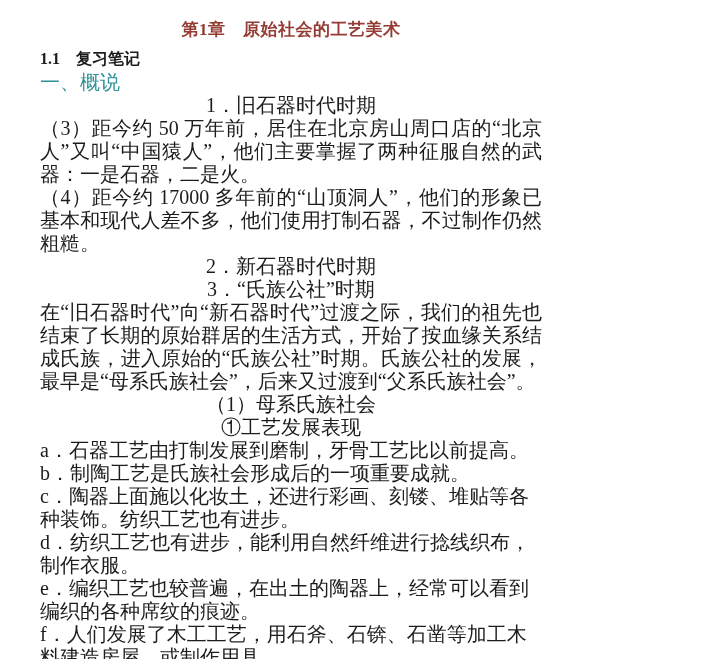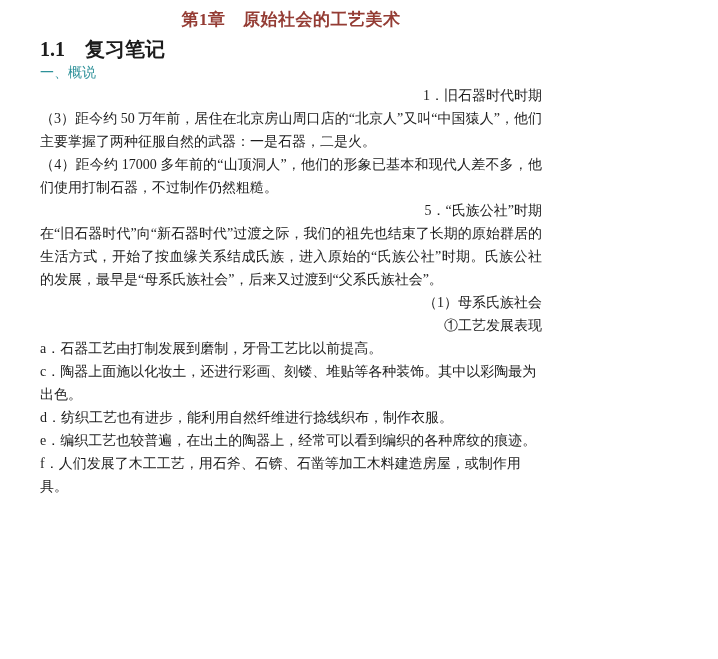--- a/index.html
+++ b/index.html
@@ -10,71 +10,73 @@
   body {
     width: 718px;
     height: 659px;
     overflow: hidden;
     font-family: "Liberation Serif", "DejaVu Serif", serif;
   }
   .page {
     box-sizing: border-box;
     width: 582px;
     height: 659px;
-    padding: 3px 40px 0 40px;
+    padding: 13px 40px 0 40px;
     background: var(--bg-color, #ffffff);
   }
   .chapter-title {
     margin: 6px 0 0 0;
     font-size: 17px;
     line-height: 22px;
     font-weight: bold;
     text-align: center;
     color: var(--title-color, #943C34);
     letter-spacing: 0.5px;
   }
   .section-title {
     margin: 7px 0 1px 0;
-    font-size: 20px;
+    font-size: 16px;
     line-height: 22px;
     font-weight: bold;
     color: var(--body-color, #1C1C1C);
   }
   .doc-body .line {
-    font-size: 14px;
+    font-size: 20px;
     line-height: 23px;
     text-align: justify;
     color: var(--body-color, #1C1C1C);
   }
   .doc-body .subheading {
     color: var(--subheading-color, #2E9199);
     text-align: left;
   }
   .doc-body .heading,
   .doc-body .subitem {
-    text-align: right;
+    text-align: center;
   }
   .doc-body .list_item {
     text-align: left;
   }
 </style>
 </head>
 <body>
 
 <div class="page">
   <div class="chapter-title">第1章　原始社会的工艺美术</div>
   <div class="section-title">1.1　复习笔记</div>
   <div class="doc-body">
       <div class="line subheading">一、概说</div>
       <div class="line heading">1．旧石器时代时期</div>
       <div class="line paragraph">（3）距今约 50 万年前，居住在北京房山周口店的“北京人”又叫“中国猿人”，他们主要掌握了两种征服自然的武器：一是石器，二是火。</div>
       <div class="line paragraph">（4）距今约 17000 多年前的“山顶洞人”，他们的形象已基本和现代人差不多，他们使用打制石器，不过制作仍然粗糙。</div>
-      <div class="line heading">5．“氏族公社”时期</div>
+      <div class="line heading">2．新石器时代时期</div>
+      <div class="line heading">3．“氏族公社”时期</div>
       <div class="line paragraph">在“旧石器时代”向“新石器时代”过渡之际，我们的祖先也结束了长期的原始群居的生活方式，开始了按血缘关系结成氏族，进入原始的“氏族公社”时期。氏族公社的发展，最早是“母系氏族社会”，后来又过渡到“父系氏族社会”。</div>
       <div class="line subitem">（1）母系氏族社会</div>
       <div class="line subitem">①工艺发展表现</div>
       <div class="line list_item">a．石器工艺由打制发展到磨制，牙骨工艺比以前提高。</div>
-      <div class="line list_item">c．陶器上面施以化妆土，还进行彩画、刻镂、堆贴等各种装饰。其中以彩陶最为出色。</div>
+      <div class="line list_item">b．制陶工艺是氏族社会形成后的一项重要成就。</div>
+      <div class="line list_item">c．陶器上面施以化妆土，还进行彩画、刻镂、堆贴等各种装饰。纺织工艺也有进步。</div>
       <div class="line list_item">d．纺织工艺也有进步，能利用自然纤维进行捻线织布，制作衣服。</div>
       <div class="line list_item">e．编织工艺也较普遍，在出土的陶器上，经常可以看到编织的各种席纹的痕迹。</div>
       <div class="line list_item">f．人们发展了木工工艺，用石斧、石锛、石凿等加工木料建造房屋，或制作用具。</div>
     </div>
 </div>
 
 </body></html>

